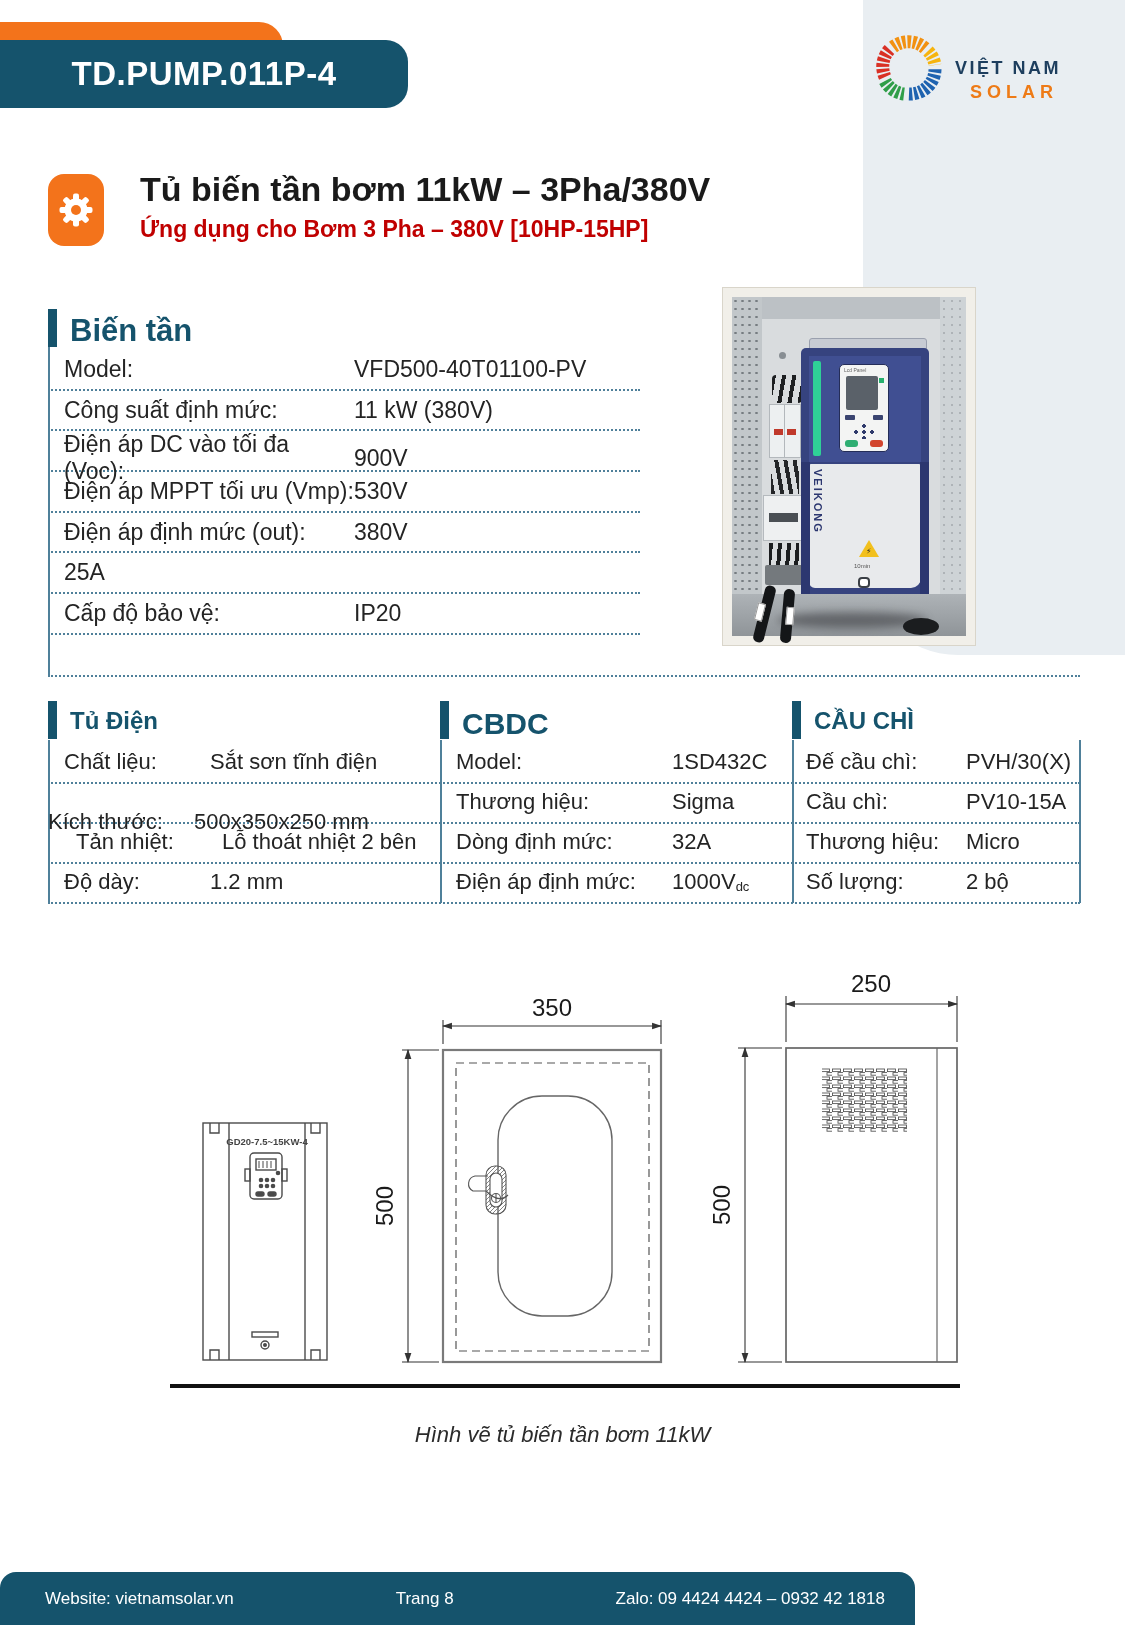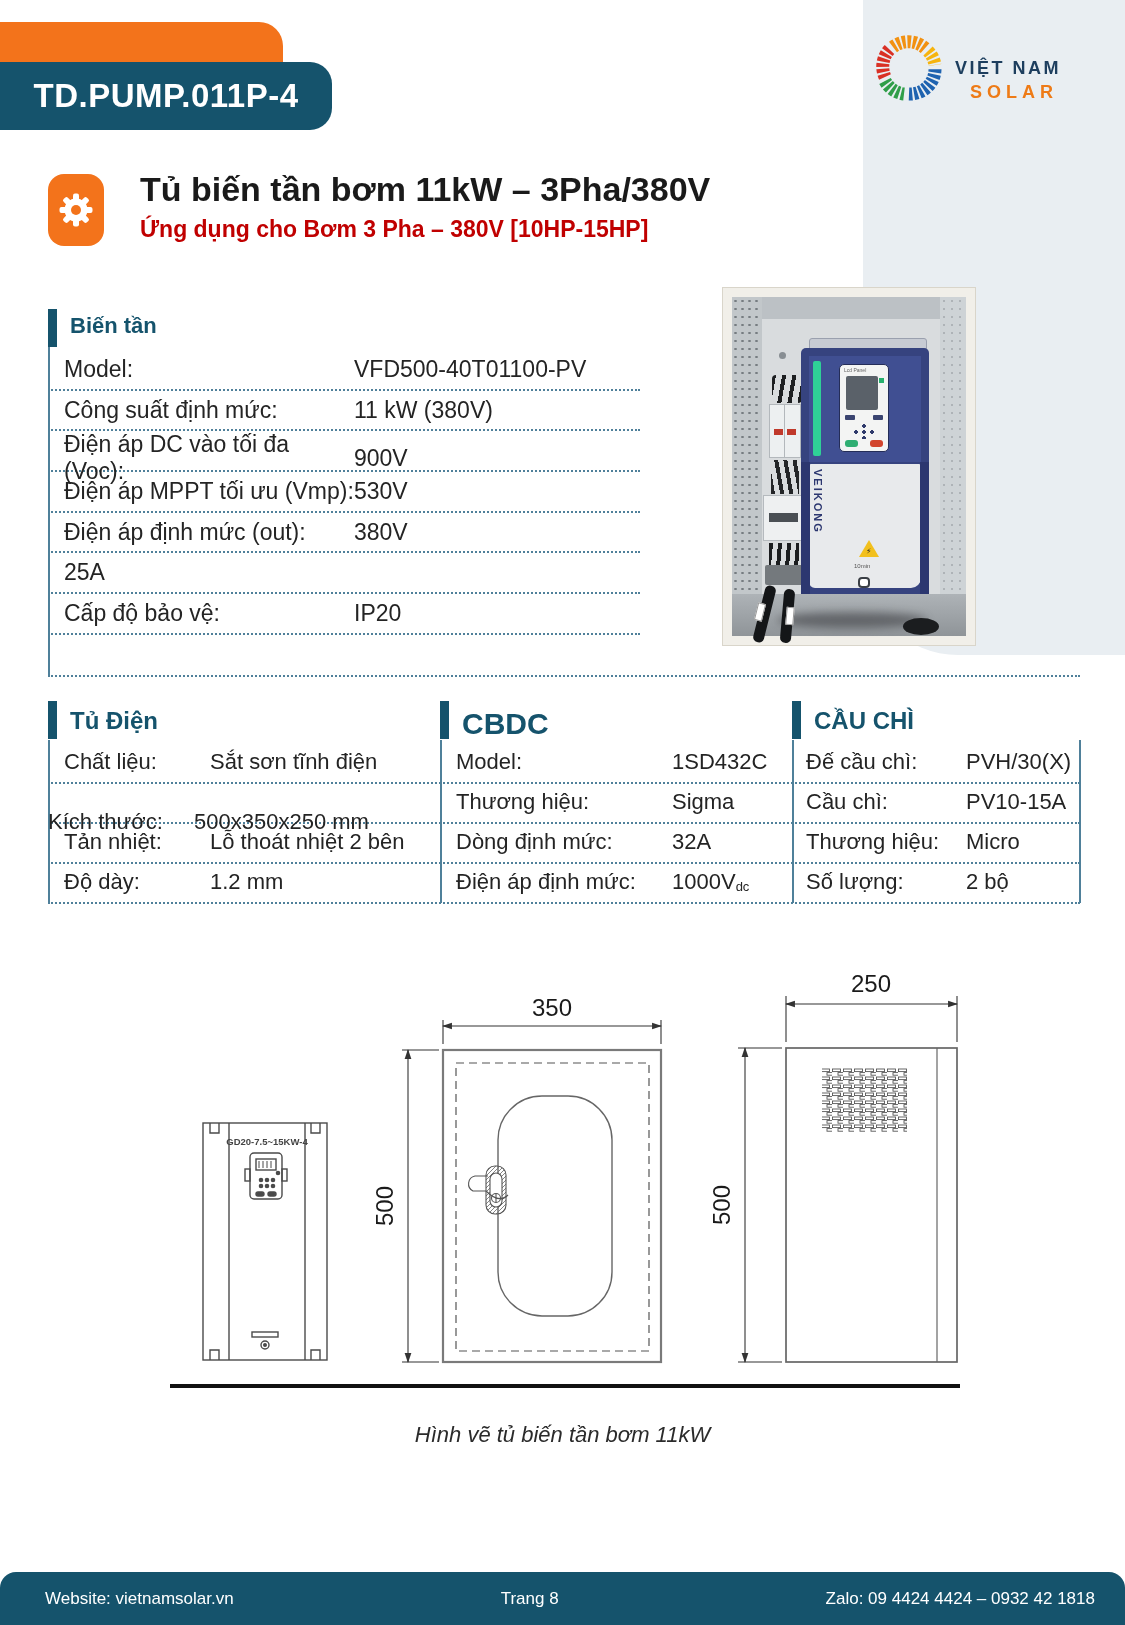--- a/index.html
+++ b/index.html
@@ -5,23 +5,23 @@
   * { margin:0; padding:0; box-sizing:border-box; }
   html,body { background:#ffffff; }
   body { font-family:"Liberation Sans","DejaVu Sans",sans-serif; }
   .page { position:relative; width:1125px; height:1625px; background:#fff; overflow:hidden; margin:0 auto; }
 
   
   .right-panel { position:absolute; left:863px; top:0; width:262px; height:655px;
     background:#E9EEF2; border-radius:0 0 0 95px; }
   .orange-tab { position:absolute; left:0; top:22px; width:283px; height:62px;
     background:#F3731B; border-radius:0 24px 0 0; }
-  .code-badge { position:absolute; left:0; top:40px; width:332px; height:68px;
+  .code-badge { position:absolute; left:0; top:40px; width:408px; height:68px;
     background:#15536C; border-radius:0 22px 22px 0; display:flex; align-items:center; justify-content:center;
-    color:#fff; font-size:33px; font-weight:bold; letter-spacing:.5px;margin-top:22px; }
+    color:#fff; font-size:33px; font-weight:bold; letter-spacing:.5px; }
   .logo { position:absolute; left:863px; top:28px; width:230px; height:84px; }
 
   .gear-tile { position:absolute; left:48px; top:174px; width:56px; height:72px; background:#F3731B;
     border-radius:16px; display:flex; align-items:center; justify-content:center; }
   .doc-title { position:absolute; left:140px; top:170px; font-size:34px; font-weight:bold; color:#1a1a1a; }
   .doc-subtitle { position:absolute; left:140px; top:216px; font-size:23px; font-weight:bold; color:#C00000; }
 
   
   .hbar { position:absolute; width:9px; height:38px; background:#15536C; }
   .sec-title { position:absolute; font-weight:bold; color:#15536C; }
@@ -99,21 +99,21 @@
   .tag2 { left:54px; top:310px; width:8px; height:18px; background:#fff; border:1px solid #999; transform:rotate(5deg); }
   .grommet { left:171px; top:321px; width:36px; height:17px; background:#1b1d1f; border-radius:50%; }
   .screw { left:47px; top:55px; width:7px; height:7px; background:#888e93; border-radius:50%; }
 
   
   .drawing { position:absolute; left:150px; top:940px; }
   .caption { position:absolute; left:0; top:1422px; width:1125px; text-align:center;
     font-size:22px; font-style:italic; color:#2b2b2b; }
 
   
-  .footer { position:absolute; left:0; top:1572px; width:1125px; height:53px; background:#15536C;
+  .footer { position:absolute; left:0; top:1572px; width:915px; height:53px; background:#15536C;
     border-radius:16px 16px 0 0; display:flex; align-items:center; justify-content:space-between;
     padding:0 30px 0 45px; color:#fff; font-size:17px; }
 </style>
 </head>
 <body>
 
 <div class="page">
 
   <div class="right-panel"></div>
   <div class="orange-tab"></div>
@@ -150,21 +150,21 @@
         </g>
         <circle r="11.5"></circle>
       </g>
       <circle r="5" fill="#F3731B"></circle>
     </svg>
   </div>
   <div class="doc-title">Tủ biến tần bơm 11kW – 3Pha/380V</div>
   <div class="doc-subtitle">Ứng dụng cho Bơm 3 Pha – 380V [10HP-15HP]</div>
 
   <div class="hbar" style="left:48px; top:309px;"></div>
-  <div class="sec-title" style="left:70px; top:313px; font-size:22px;">Biến tần</div>
+  <div class="sec-title" style="left:70px; top:313px; font-size:31px;">Biến tần</div>
   <div class="vline" style="left:48px; top:347px; height:330px;"></div>
 
   <div class="t1">
     <div class="trow b">
         <span>Model:</span>
         <span>VFD500-40T01100-PV</span>
       </div>
     <div class="trow b">
         <span>Công suất định mức:</span>
         <span>11 kW (380V)</span>
@@ -254,21 +254,21 @@
 
   <div class="tcol" style="left:48px; width:386px;">
     <div class="trow" style="grid-template-columns:146px 1fr; padding-left:16px;">
         <span>Chất liệu:</span>
         <span>Sắt sơn tĩnh điện</span>
       </div>
     <div class="trow" style="grid-template-columns:146px 1fr; padding-left:0;margin-top:27px;">
         <span>Kích thước:</span>
         <span>500x350x250 mm</span>
       </div>
-    <div class="trow" style="grid-template-columns:146px 1fr; padding-left:16px;">
+    <div class="trow" style="grid-template-columns:146px 1fr; padding-left:28px;">
         <span>Tản nhiệt:</span>
         <span>Lỗ thoát nhiệt 2 bên</span>
       </div>
     <div class="trow" style="grid-template-columns:146px 1fr; padding-left:16px;">
         <span>Độ dày:</span>
         <span>1.2 mm</span>
       </div>
   </div>
 
   <div class="tcol" style="left:440px; width:346px;">

